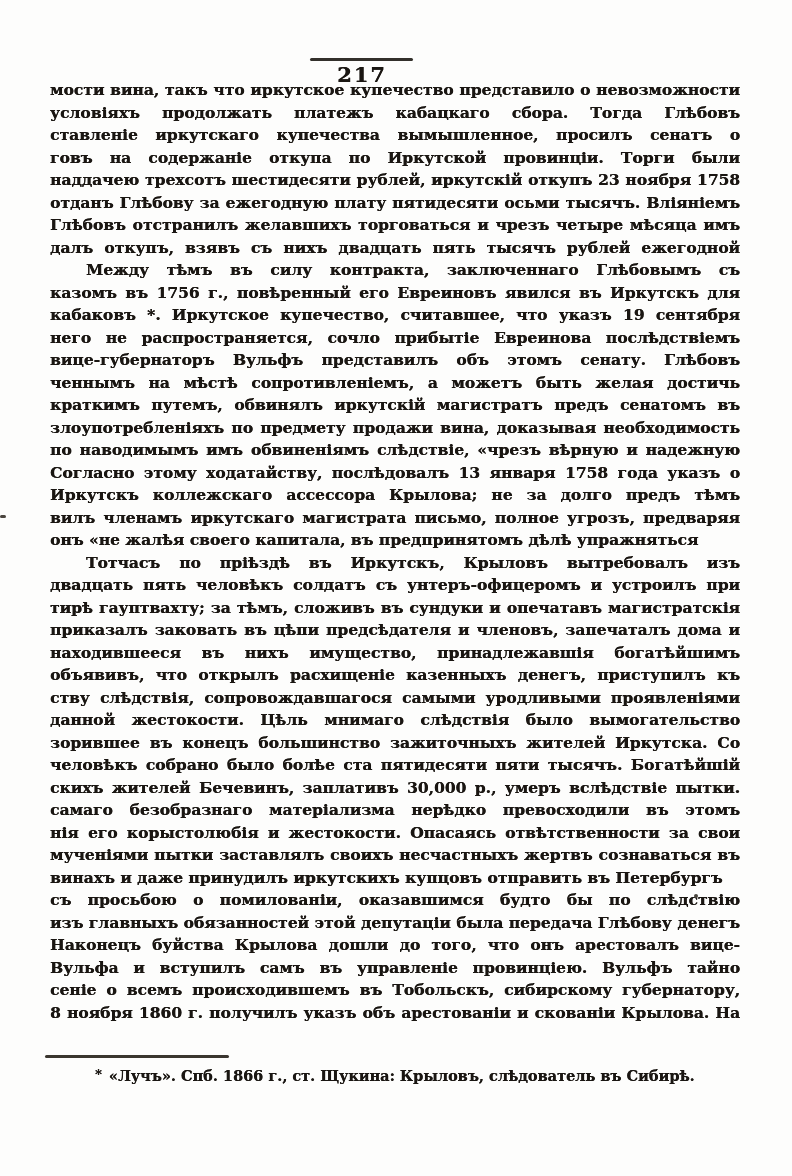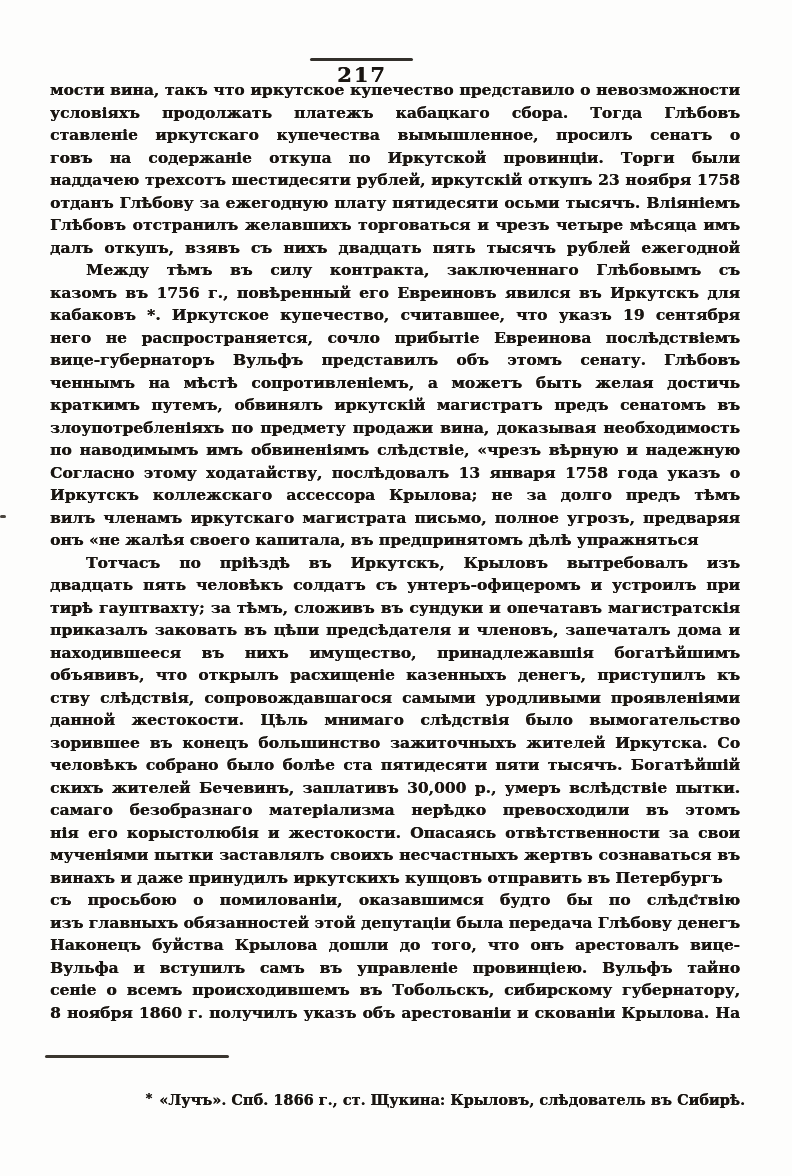--- a/index.html
+++ b/index.html
@@ -26,24 +26,23 @@
     overflow:hidden;white-space:normal;
     text-shadow:0.3px 0 0 currentColor;
   }
   .line.indent{text-indent:36px;}
   .line.nojust{text-align:left;text-align-last:left;}
   .fnrule{
     position:absolute;left:45px;top:1055px;width:184px;height:2.5px;
     background:#3a362f;border-radius:2px;
   }
   .footnote{
-    position:absolute;left:95px;top:1091px;width:650px;
+    position:absolute;left:95px;top:1067px;width:650px;
     font-size:14.5px;font-weight:700;color:var(--ink);
     text-shadow:0.3px 0 0 currentColor;
-    text-align:right;
   }
   .fn-marker{display:inline-block;margin-right:7px;transform:translateY(-2px);font-size:13px;}
   .speck{position:absolute;background:#4a453e;}
   .speck-left{left:0;top:515px;width:6px;height:3px;border-radius:2px;}
   .speck-right{left:694px;top:894px;width:4px;height:4px;border-radius:50%;}
 </style>
 </head>
 <body style="--ink: #1a1612;">
 
 <div class="sheet" style="background: rgb(253, 253, 252);">

